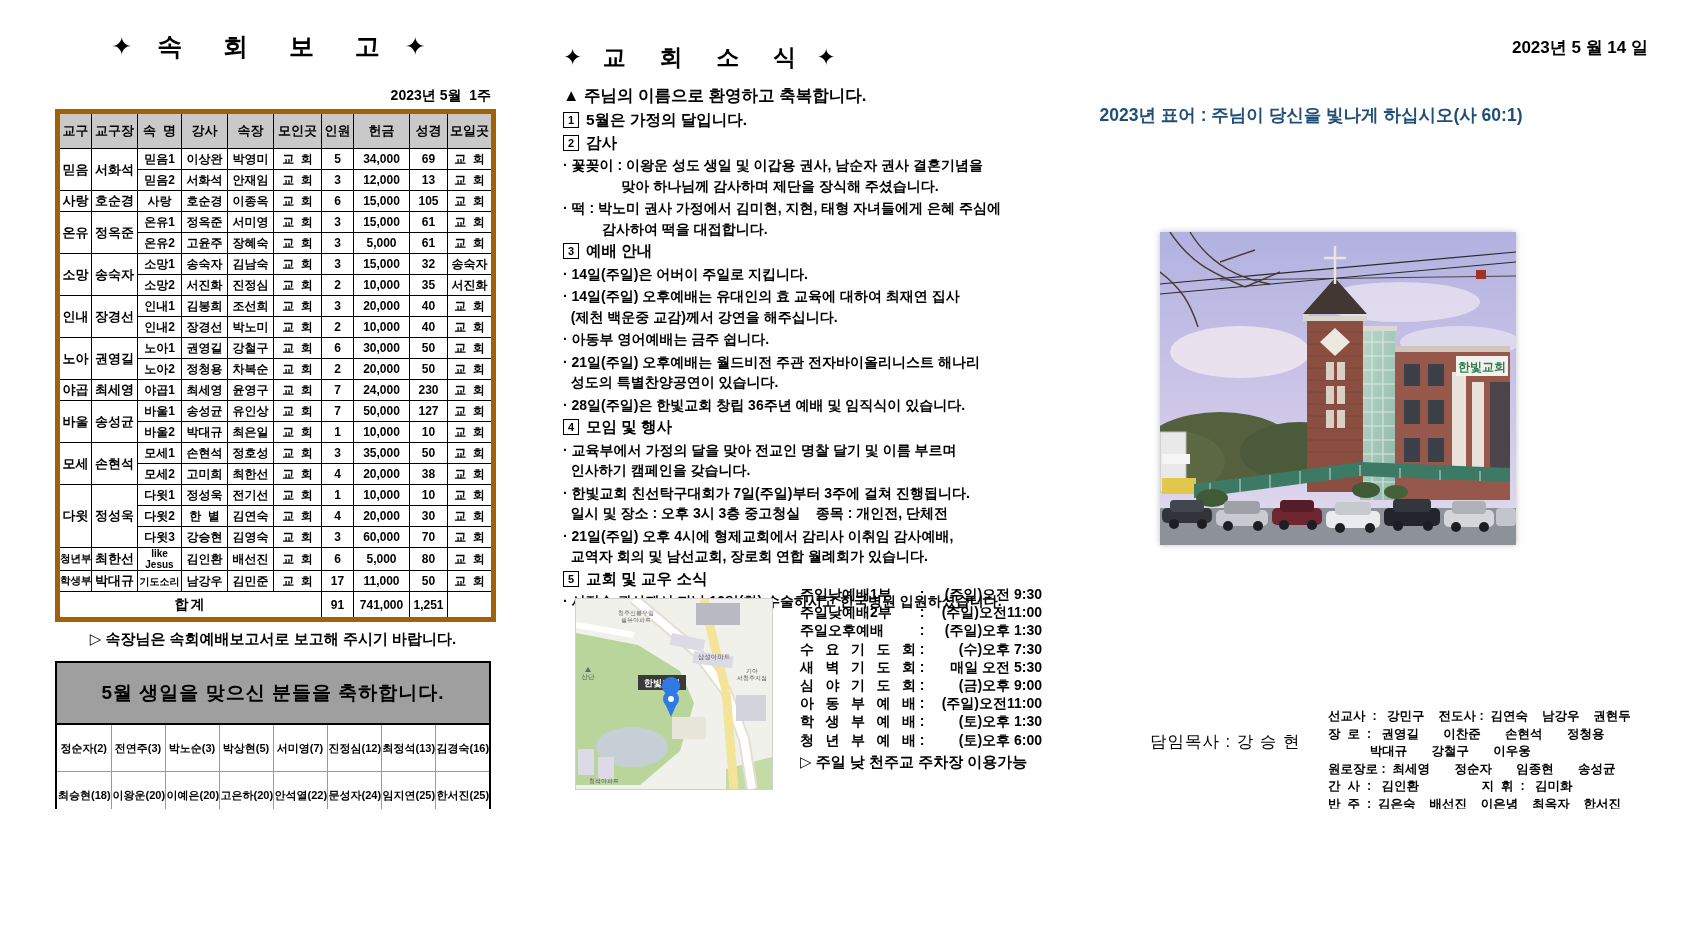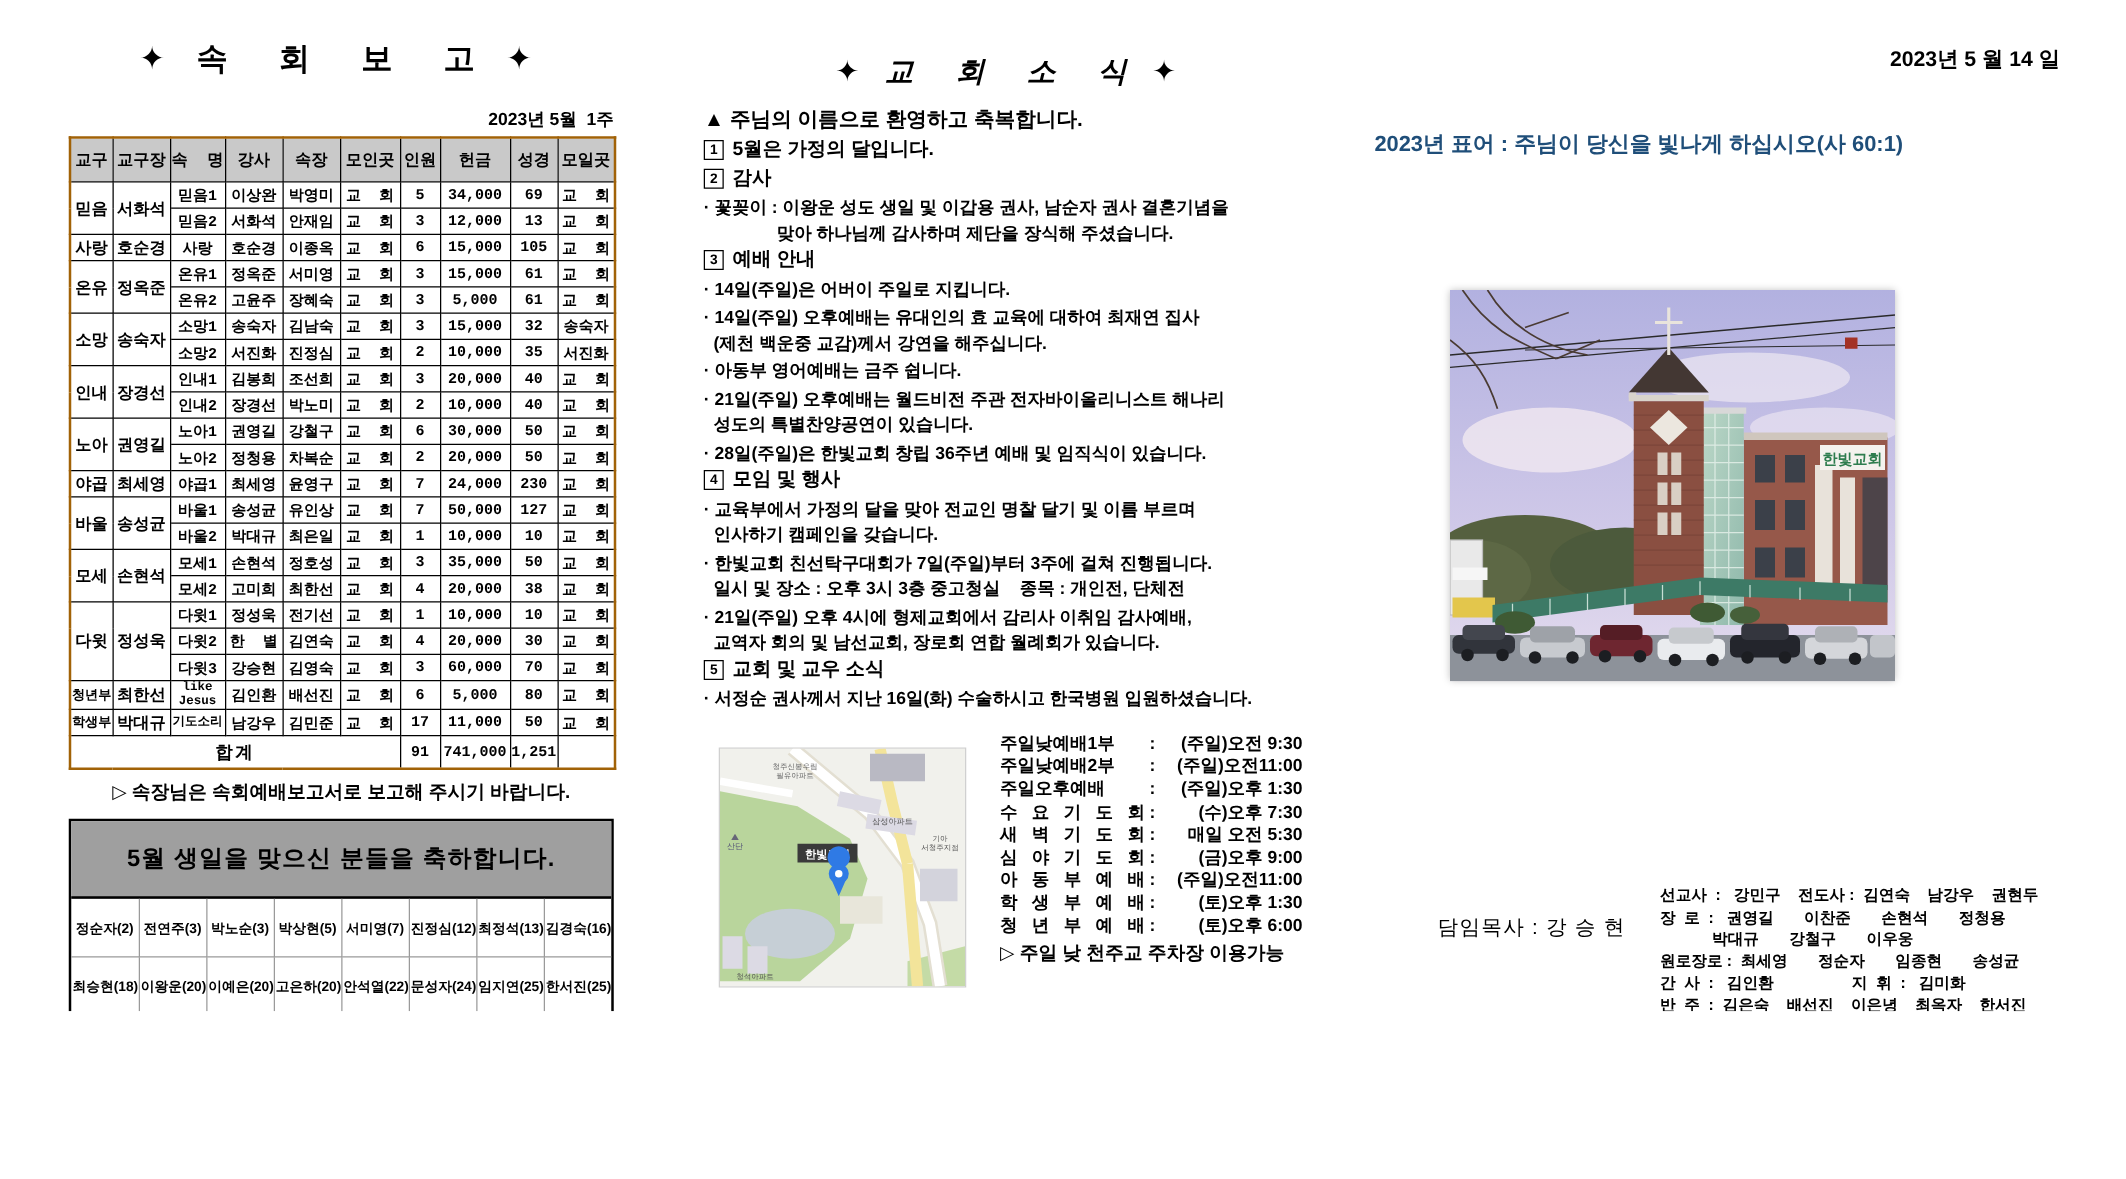--- a/index.html
+++ b/index.html
@@ -3,42 +3,42 @@
 <meta charset="utf-8">
 <style>
   html,body{margin:0;padding:0;background:#ffffff;}
   #page{position:relative;width:1701px;height:809px;background:#fff;overflow:hidden;
         font-family:"Liberation Sans","DejaVu Sans",sans-serif;color:#000;}
 
   
   .left-col{position:absolute;left:55px;top:30px;width:436px;}
   .big-title{text-align:center;font-size:25px;font-weight:bold;letter-spacing:9px;white-space:pre;}
   .week-label{text-align:right;font-size:14px;font-weight:bold;margin-top:24px;margin-bottom:4px;white-space:pre;}
-  table.report{border-collapse:collapse;width:436px;table-layout:fixed;border:2px solid #a16207;font-family:Liberation Mono, monospace;}
+  table.report{border-collapse:collapse;width:436px;table-layout:fixed;border:5px solid #a16207;}
   .report th,.report td{border:1px solid #000;text-align:center;vertical-align:middle;
       font-weight:bold;white-space:pre;overflow:hidden;padding:0;}
   .report th{background:#c9c9c9;font-size:13px;height:34px;}
   .report td{font-size:12px;height:20px;}
   .report td.c-gu,.report td.c-leader{font-size:13px;}
   .report td.c-gu.sm{font-size:10.5px;}
   .report td.c-name.sm2{font-size:10px;white-space:pre-line;line-height:11px;margin-left:24px;}
   .report tfoot td{height:25px;}
   .report .total-label{font-size:14px;letter-spacing:2px;}
   .table-note{margin-top:8px;text-align:center;font-size:15px;font-weight:bold;}
   .bday-box{margin-top:12px;border:2px solid #000;}
   .bday-head{background:#9f9f9f;border-bottom:2px solid #000;text-align:center;
       font-size:19px;font-weight:bold;padding:17px 0;letter-spacing:1px;}
   table.bday{border-collapse:collapse;width:100%;table-layout:fixed;}
   .bday td{border:1px solid #9a9a9a;height:44px;text-align:center;font-size:11px;font-weight:bold;white-space:nowrap;overflow:hidden;}
   .bday tr td:first-child{border-left:none;} .bday tr td:last-child{border-right:none;}
   .bday tr:first-child td{border-top:none;} .bday tr:last-child td{border-bottom:none;}
 
   
   .mid-col{position:absolute;left:563px;top:42px;width:490px;}
-  .mid-title{text-align:center;font-size:23px;font-weight:bold;letter-spacing:7px;white-space:pre;font-style:italic;}
+  .mid-title{font-size:23px;font-weight:bold;letter-spacing:7px;white-space:pre;}
   .welcome{font-size:16.5px;font-weight:bold;margin-top:12px;margin-bottom:3px;white-space:pre;}
   .sec-head{font-size:15.5px;font-weight:bold;line-height:20.5px;margin:2px 0 1px;display:flex;align-items:center;}
   .numbox{display:inline-flex;width:14px;height:14px;border:1.5px solid #000;align-items:center;
       justify-content:center;font-size:11px;margin-right:7px;flex:0 0 auto;}
   .news-item{margin:2px 0;}
   .news-line{font-size:14px;font-weight:bold;line-height:20.5px;white-space:pre;}
   .map-wrap{position:absolute;left:575px;top:598px;width:196px;height:190px;border:1px solid #d0d0d0;}
   .sched{position:absolute;left:800px;top:585px;width:242px;}
   .sch-row{display:flex;line-height:18.2px;font-size:14px;font-weight:bold;}
   .sch-name{width:116px;text-align:justify;text-align-last:justify;white-space:pre;}
@@ -389,20 +389,24 @@
           <span class="numbox">1</span>
           <span>5월은 가정의 달입니다.</span>
         </div>
         <div class="sec-head">
           <span class="numbox">2</span>
           <span>감사</span>
         </div>
         <div class="news-item">
           <div class="news-line">· 꽃꽂이 : 이왕운 성도 생일 및 이갑용 권사, 남순자 권사 결혼기념을</div>
           <div class="news-line">               맞아 하나님께 감사하며 제단을 장식해 주셨습니다.</div>
+        </div>
+        <div class="news-item">
+          <div class="news-line">· 떡 : 박노미 권사 가정에서 김미현, 지현, 태형 자녀들에게 은혜 주심에</div>
+          <div class="news-line">          감사하여 떡을 대접합니다.</div>
         </div>
         <div class="sec-head">
           <span class="numbox">3</span>
           <span>예배 안내</span>
         </div>
         <div class="news-item">
           <div class="news-line">· 14일(주일)은 어버이 주일로 지킵니다.</div>
         </div>
         <div class="news-item">
           <div class="news-line">· 14일(주일) 오후예배는 유대인의 효 교육에 대하여 최재연 집사</div>

